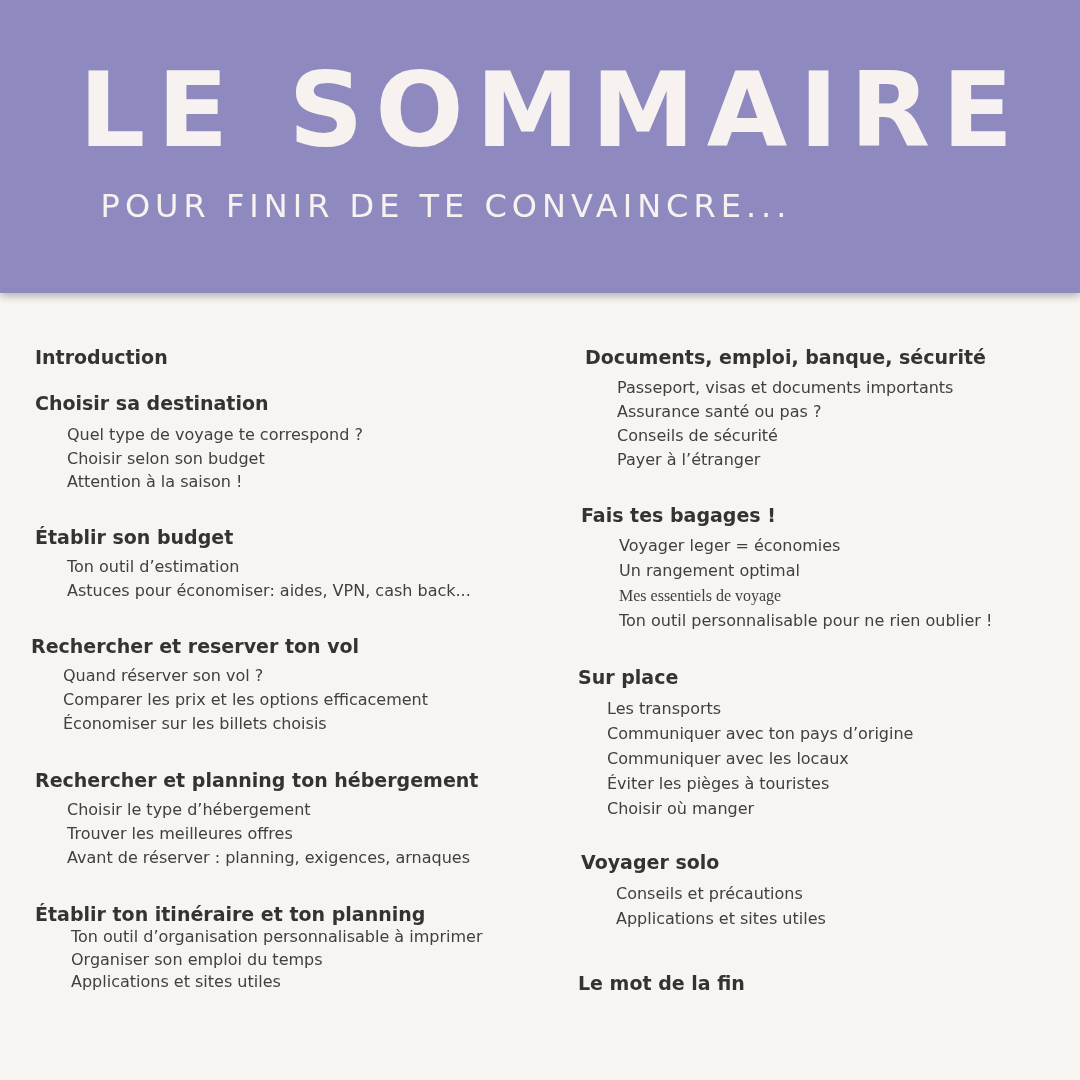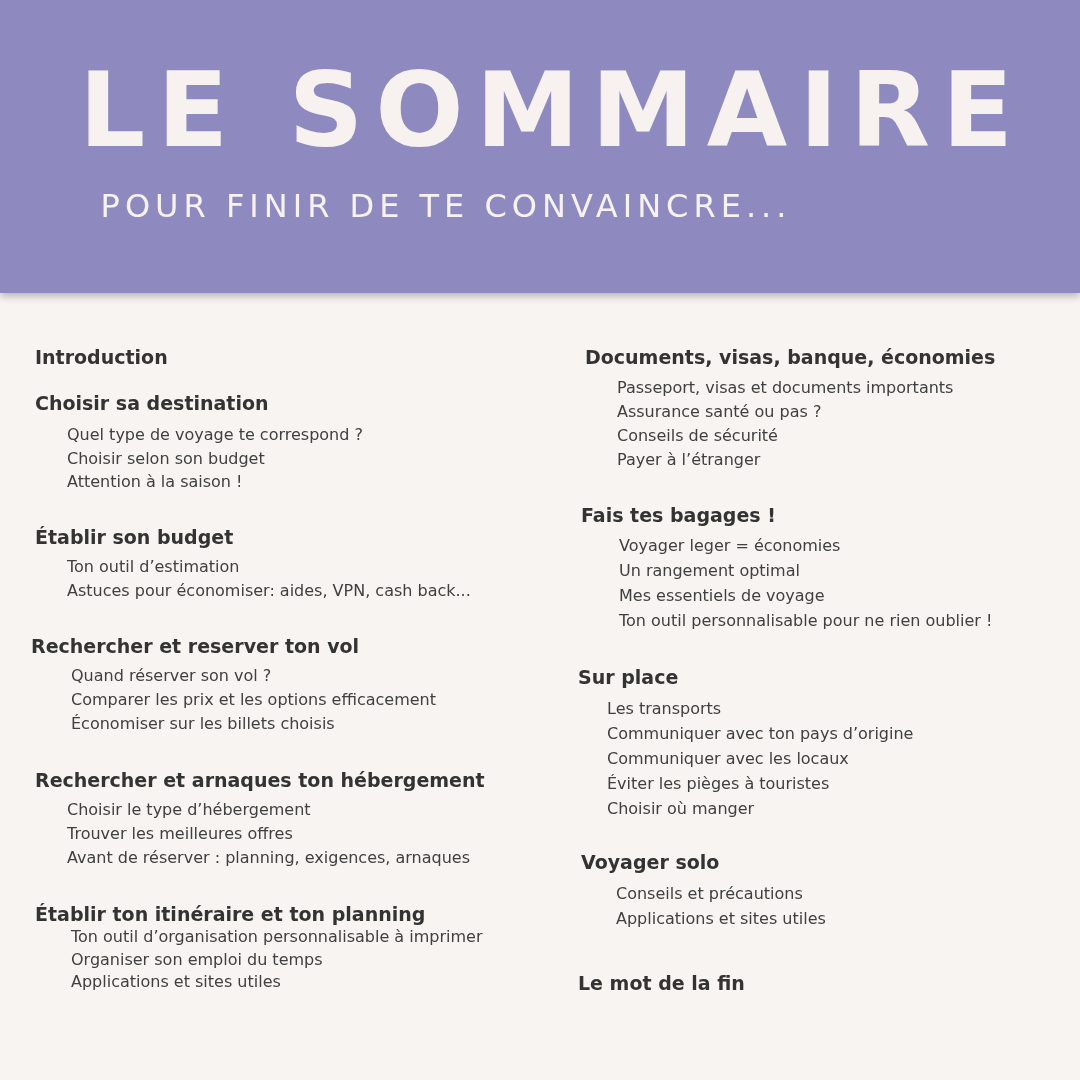--- a/index.html
+++ b/index.html
@@ -81,61 +81,61 @@
 <div class="section" style="left:35px; top:525px;">
   <h2>Établir son budget</h2>
   <ul style="margin-left:32px; margin-top:6px;">
     <li style="line-height:24px;">Ton outil d’estimation</li>
     <li style="line-height:24px;">Astuces pour économiser: aides, VPN, cash back...</li>
   </ul>
 </div>
 
 <div class="section" style="left:31px; top:634px;">
   <h2>Rechercher et reserver ton vol</h2>
-  <ul style="margin-left:40px; margin-top:6px;">
+  <ul style="margin-left:32px; margin-top:6px;">
     <li style="line-height:24px;">Quand réserver son vol ?</li>
     <li style="line-height:24px;">Comparer les prix et les options efficacement</li>
     <li style="line-height:24px;">Économiser sur les billets choisis</li>
   </ul>
 </div>
 
 <div class="section" style="left:35px; top:768px;">
-  <h2>Rechercher et arnaques ton hébergement</h2>
+  <h2>Rechercher et planning ton hébergement</h2>
   <ul style="margin-left:32px; margin-top:6px;">
     <li style="line-height:24px;">Choisir le type d’hébergement</li>
     <li style="line-height:24px;">Trouver les meilleures offres</li>
     <li style="line-height:24px;">Avant de réserver : planning, exigences, arnaques</li>
   </ul>
 </div>
 
 <div class="section" style="left:35px; top:902px;">
   <h2>Établir ton itinéraire et ton planning</h2>
   <ul style="margin-left:36px; ">
     <li style="line-height:22.5px;">Ton outil d’organisation personnalisable à imprimer</li>
     <li style="line-height:22.5px;">Organiser son emploi du temps</li>
     <li style="line-height:22.5px;">Applications et sites utiles</li>
   </ul>
 </div>
 
 <div class="section" style="left:585px; top:345px;">
-  <h2>Documents, visas, banque, économies</h2>
+  <h2>Documents, emploi, banque, sécurité</h2>
   <ul style="margin-left:32px; margin-top:7px;">
     <li style="line-height:24px;">Passeport, visas et documents importants</li>
     <li style="line-height:24px;">Assurance santé ou pas ?</li>
     <li style="line-height:24px;">Conseils de sécurité</li>
     <li style="line-height:24px;">Payer à l’étranger</li>
   </ul>
 </div>
 
 <div class="section" style="left:581px; top:503px;">
   <h2>Fais tes bagages !</h2>
   <ul style="margin-left:38px; margin-top:6px;">
     <li style="line-height:25px;">Voyager leger = économies</li>
     <li style="line-height:25px;">Un rangement optimal</li>
-    <li style="line-height:25px;">Mes essentiels de voyage</li>
+    <li style="line-height:25px;font-family:Liberation Serif, serif;">Mes essentiels de voyage</li>
     <li style="line-height:25px;">Ton outil personnalisable pour ne rien oublier !</li>
   </ul>
 </div>
 
 <div class="section" style="left:578px; top:665px;">
   <h2>Sur place</h2>
   <ul style="margin-left:29px; margin-top:7px;">
     <li style="line-height:25px;">Les transports</li>
     <li style="line-height:25px;">Communiquer avec ton pays d’origine</li>
     <li style="line-height:25px;">Communiquer avec les locaux</li>

